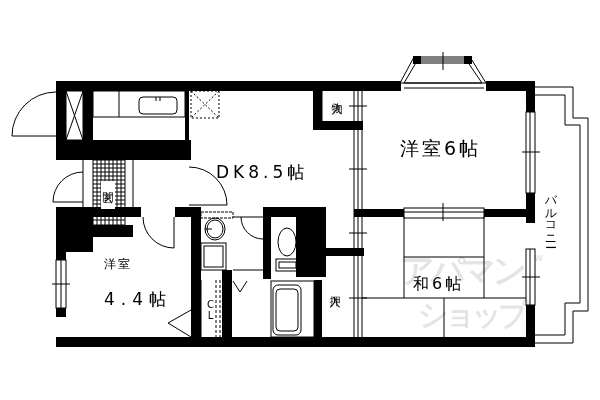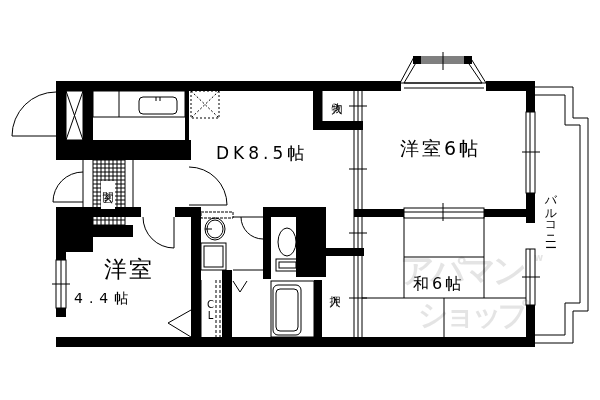--- a/index.html
+++ b/index.html
@@ -204,25 +204,25 @@
     <line x1="216" y1="280" x2="216" y2="337" stroke-dasharray="3,2"></line>
     <line x1="220" y1="280" x2="220" y2="337" stroke-dasharray="3,2"></line>
     <polyline points="191,310 168,323 191,337"></polyline>
   </g>
 
   <g stroke="#000" fill="none">
     <line x1="322" y1="91" x2="322" y2="121"></line>
   </g>
 </svg>
 
-<div class="lbl" style="left:216px; top:145px; font-size:17px; letter-spacing:4px;">DK8.5帖</div>
+<div class="lbl" style="left:216px; top:164px; font-size:17px; letter-spacing:4px;">DK8.5帖</div>
 <div class="lbl" style="left:400px; top:139px; font-size:19px; letter-spacing:3px;">洋室6帖</div>
 <div class="lbl" style="left:413px; top:276px; font-size:16px; letter-spacing:3px;">和6帖</div>
-<div class="lbl" style="left:104px; top:258px; font-size:23px; letter-spacing:2px;">洋室</div>
-<div class="lbl" style="left:74px; top:291px; font-size:14px; letter-spacing:6px;">4.4帖</div>
+<div class="lbl" style="left:104px; top:258px; font-size:12px; letter-spacing:2px;">洋室</div>
+<div class="lbl" style="left:104px; top:291px; font-size:17px; letter-spacing:6px;">4.4帖</div>
 <div class="lbl vert" style="left:331px; top:94px; font-size:11px;">物入</div>
 <div class="lbl vert" style="left:329px; top:287px; font-size:11px;">押入</div>
 <div class="lbl vert" style="left:205px; top:299px; font-size:10px;">CL</div>
 <div class="lbl vert" style="left:102px; top:183px; font-size:11px; background:#fff;">玄関</div>
 <div class="lbl vert" style="left:545px; top:186px; font-size:12px;">バルコニー</div>
 
 <div class="wm" style="left:400px; top:253px; font-size:34px; letter-spacing:-4px;">アパマン</div>
 <div class="wm" style="left:418px; top:300px; font-size:30px; letter-spacing:-4px;text-align:right;">ショップ</div>
 <div class="wm" style="left:534px; top:253px; font-size:10px;">w</div>
 

